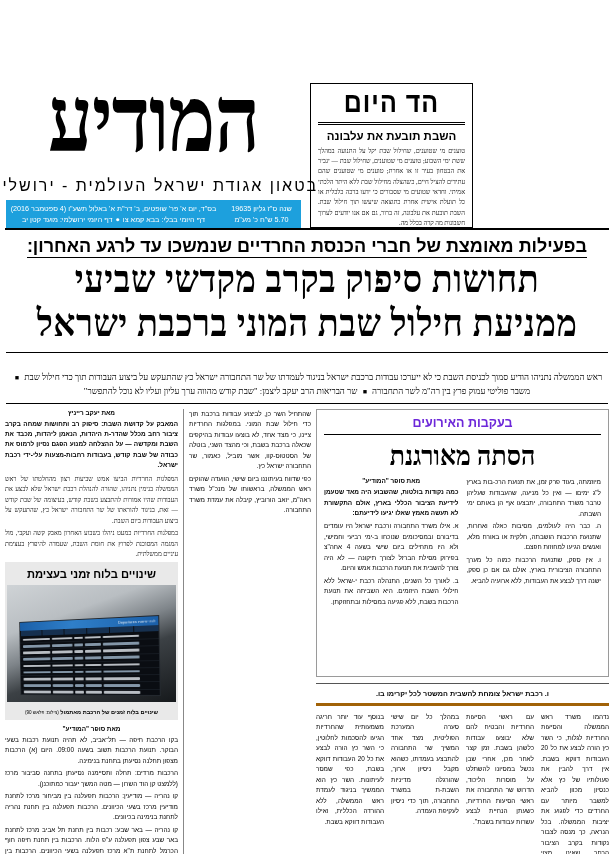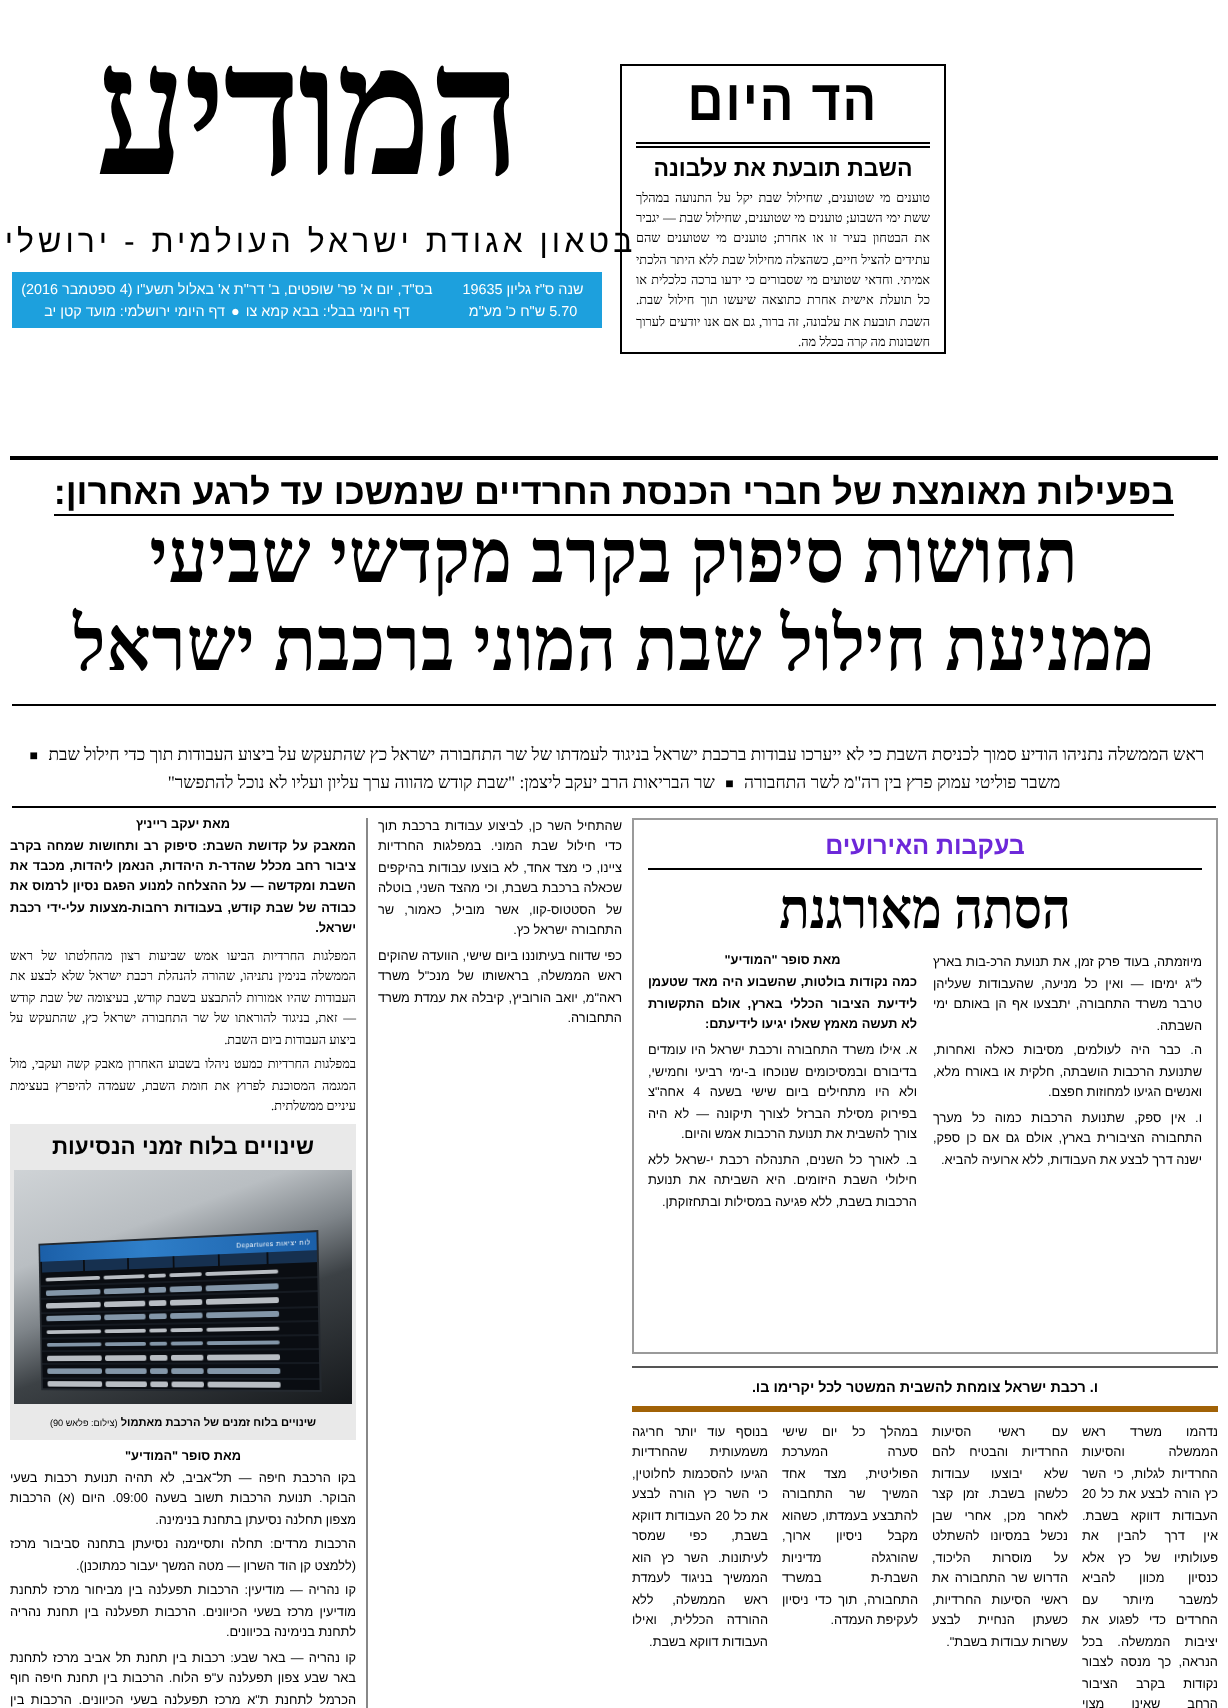--- a/index.html
+++ b/index.html
@@ -14,21 +14,21 @@
     direction: rtl;
     color: #000;
     overflow: hidden;
     position: relative;
   }
 
   
   .masthead {
     display: flex;
     flex-direction: row-reverse;
-    align-items: flex-start;
+    align-items: flex-end;
     height: 228px;
     padding: 6px 20px 0 4px;
   }
   .mast-brand {
     width: 300px;
     flex: 0 0 300px;
     display: flex;
     flex-direction: column;
     align-items: center;
     padding-top: 4px;
@@ -465,21 +465,21 @@
 <div class="subhead-rule"></div>
 
 <div class="body-area">
 
   <div class="col-right">
     <div class="byline">מאת יעקב רייניץ</div>
     <div class="lead">המאבק על קדושת השבת: סיפוק רב ותחושות שמחה בקרב ציבור רחב מכלל שהדר-ת היהדות, הנאמן ליהדות, מכבד את השבת ומקדשה — על ההצלחה למנוע הפגם נסיון לרמוס את כבודה של שבת קודש, בעבודות רחבות-מצעות עלי-ידי רכבת ישראל.</div>
     <div class="ptext">המפלגות החרדיות הביעו אמש שביעות רצון מהחלטתו של ראש הממשלה בנימין נתניהו, שהורה להנהלת רכבת ישראל שלא לבצע את העבודות שהיו אמורות להתבצע בשבת קודש, בעיצומה של שבת קודש — זאת, בניגוד להוראתו של שר התחבורה ישראל כץ, שהתעקש על ביצוע העבודות ביום השבת.</div>
     <div class="ptext">במפלגות החרדיות כמעט ניהלו בשבוע האחרון מאבק קשה ועקבי, מול המגמה המסוכנת לפרוץ את חומת השבת, שעמדה להיפרץ בעצימת עיניים ממשלתית.</div>
 
-    <div class="photo-head">שינויים בלוח זמני הנסיעות</div>
+    <div class="photo-head">שינויים בלוח זמני בעצימת</div>
     <div class="photo-frame">
       <div class="photo">
         <div class="board">
           <div class="board-head">
             <span class="bh-t">לוח יציאות  Departures</span>
           </div>
           <div class="board-sub">
             <i></i>
               <i></i>
               <i></i>

